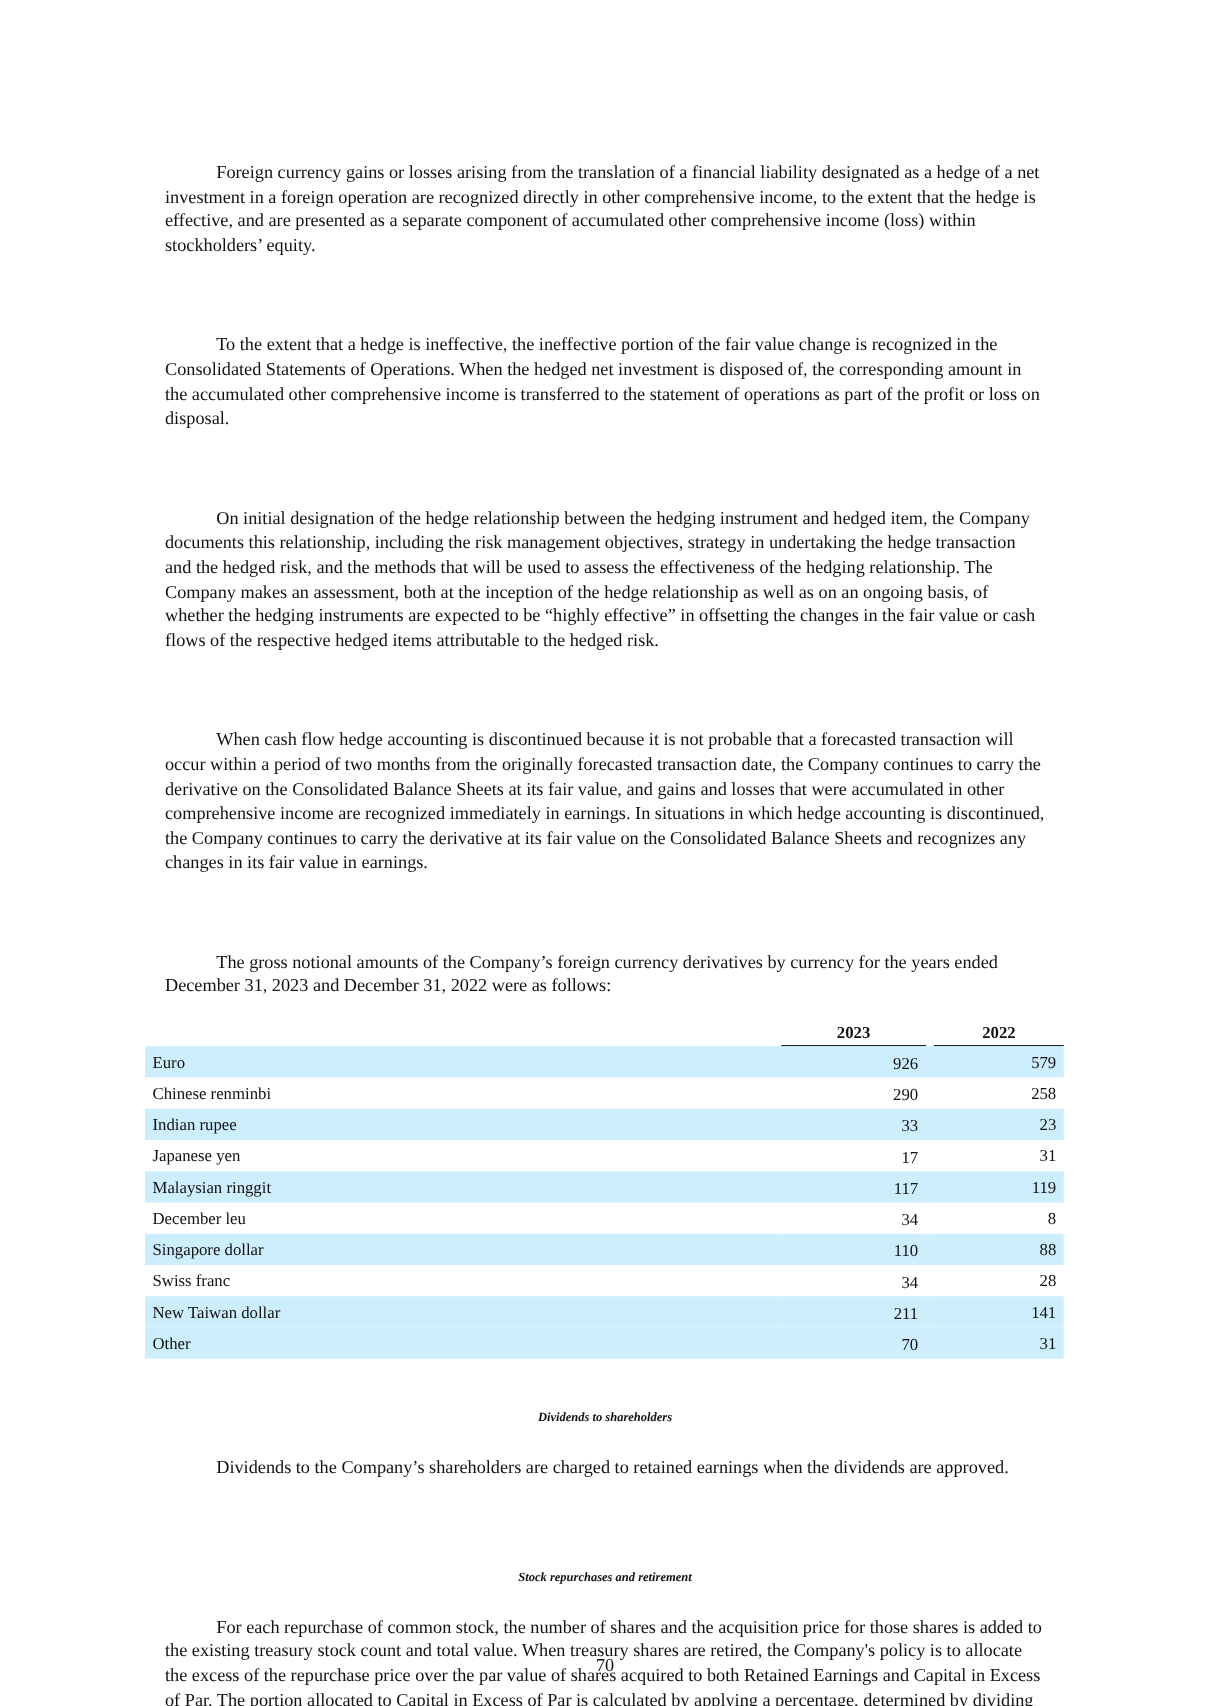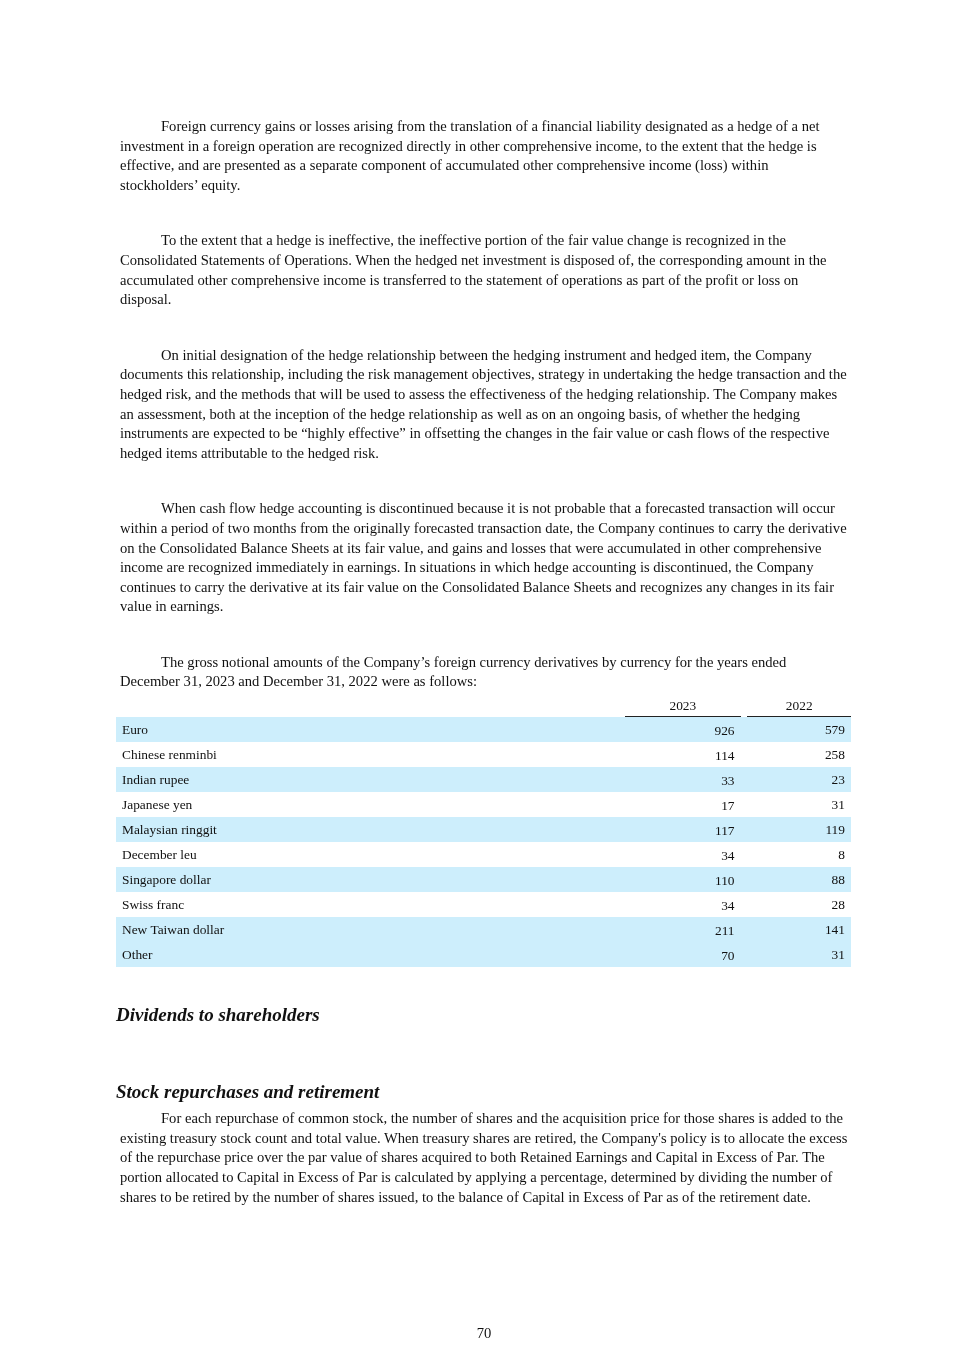--- a/index.html
+++ b/index.html
@@ -1,34 +1,34 @@
 <!DOCTYPE html>
 <html><head>
 <meta charset="utf-8">
 <style>
   html, body { margin: 0; padding: 0; background: #ffffff; }
   body { width: 968px; height: 1365px; position: relative; overflow: hidden;
          font-family: "Liberation Serif", "DejaVu Serif", serif; color: #111; }
   .page { position: absolute; left: 116px; top: 113px; width: 736px; }
-  p.para { margin: 4px; font-size: 14.6px; line-height: 19.6px; text-indent: 41px; }
+  p.para { margin: 16px; font-size: 14.6px; line-height: 19.6px; text-indent: 41px; }
   .gap-lg { height: 28px; }
   .gap-tbl { height: 18px; }
   table.fx { width: 735px; border-collapse: separate; border-spacing: 0; margin-top: 0; font-size: 13.4px; }
-  table.fx th { font-weight: normal; text-align: center; padding: 0 0 2px 0; height: 18px; vertical-align: bottom; }
+  table.fx th { font-weight: bold; text-align: center; padding: 0 0 2px 0; height: 18px; vertical-align: bottom; }
   table.fx th.yr { border-bottom: 1px solid #222; }
   table.fx th.sp { width: 7px; border-bottom: none; }
   table.fx td { height: 23px; padding: 0 6px; vertical-align: middle; }
   table.fx td.num { text-align: right; padding-top: 2px; }
   table.fx td.num.n22 { padding-top: 0; }
   table.fx tr.shade td { background: #cdeefc; }
   table.fx td.lbl { width: 506px; }
   table.fx td.c23 { width: 105px; }
   table.fx td.gap { width: 7px; padding: 0; }
   table.fx td.c22 { width: 93px; }
-  h3.sec { margin: 0; font-size: 19px; font-style: italic; font-weight: bold; line-height: 19.6px; }
+  h3.sec { margin: 0; font-size: 10px; font-style: italic; font-weight: bold; line-height: 19.6px; text-align: center; }
   .pagenum { position: absolute; top: 1325px; left: 0; width: 968px; text-align: center; font-size: 14.6px; }
 </style>
 </head>
 <body>
 
 <div class="page">
   <p class="para">Foreign currency gains or losses arising from the translation of a financial liability designated as a hedge of a net investment in a foreign operation are recognized directly in other comprehensive income, to the extent that the hedge is effective, and are presented as a separate component of accumulated other comprehensive income (loss) within stockholders’ equity.</p>
   <div class="gap-lg"></div>
   <p class="para">To the extent that a hedge is ineffective, the ineffective portion of the fair value change is recognized in the Consolidated Statements of Operations. When the hedged net investment is disposed of, the corresponding amount in the accumulated other comprehensive income is transferred to the statement of operations as part of the profit or loss on disposal.</p>
   <div class="gap-lg"></div>
@@ -49,21 +49,21 @@
     </thead>
     <tbody id="fx-body">
         <tr class="shade">
           <td class="lbl">Euro</td>
           <td class="num c23">926</td>
           <td class="gap"></td>
           <td class="num n22 c22">579</td>
         </tr>
         <tr>
           <td class="lbl">Chinese renminbi</td>
-          <td class="num c23">114</td>
+          <td class="num c23">290</td>
           <td class="gap"></td>
           <td class="num n22 c22">258</td>
         </tr>
         <tr class="shade">
           <td class="lbl">Indian rupee</td>
           <td class="num c23">33</td>
           <td class="gap"></td>
           <td class="num n22 c22">23</td>
         </tr>
         <tr>
@@ -107,20 +107,21 @@
           <td class="num c23">70</td>
           <td class="gap"></td>
           <td class="num n22 c22">31</td>
         </tr>
       </tbody>
   </table>
 
   <div class="gap-tbl" style="height:38px"></div>
   <h3 class="sec">Dividends to shareholders</h3>
   <div style="height:4px"></div>
+  <p class="para">Dividends to the Company’s shareholders are charged to retained earnings when the dividends are approved.</p>
 
   <div style="height:53px"></div>
   <h3 class="sec">Stock repurchases and retirement</h3>
   <div style="height:4px"></div>
   <p class="para">For each repurchase of common stock, the number of shares and the acquisition price for those shares is added to the existing treasury stock count and total value. When treasury shares are retired, the Company's policy is to allocate the excess of the repurchase price over the par value of shares acquired to both Retained Earnings and Capital in Excess of Par. The portion allocated to Capital in Excess of Par is calculated by applying a percentage, determined by dividing the number of shares to be retired by the number of shares issued, to the balance of Capital in Excess of Par as of the retirement date.</p>
 </div>
 
 <div class="pagenum">70</div>
 
 </body></html>

